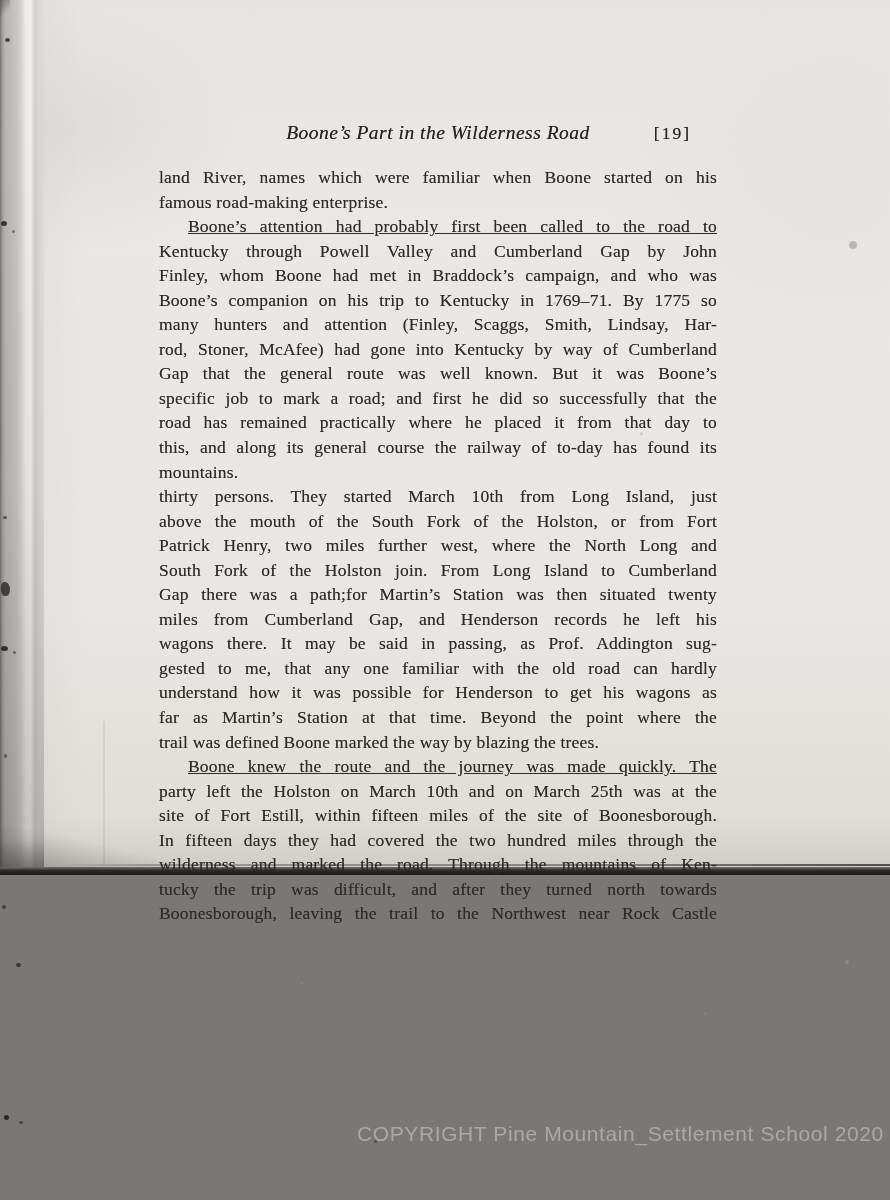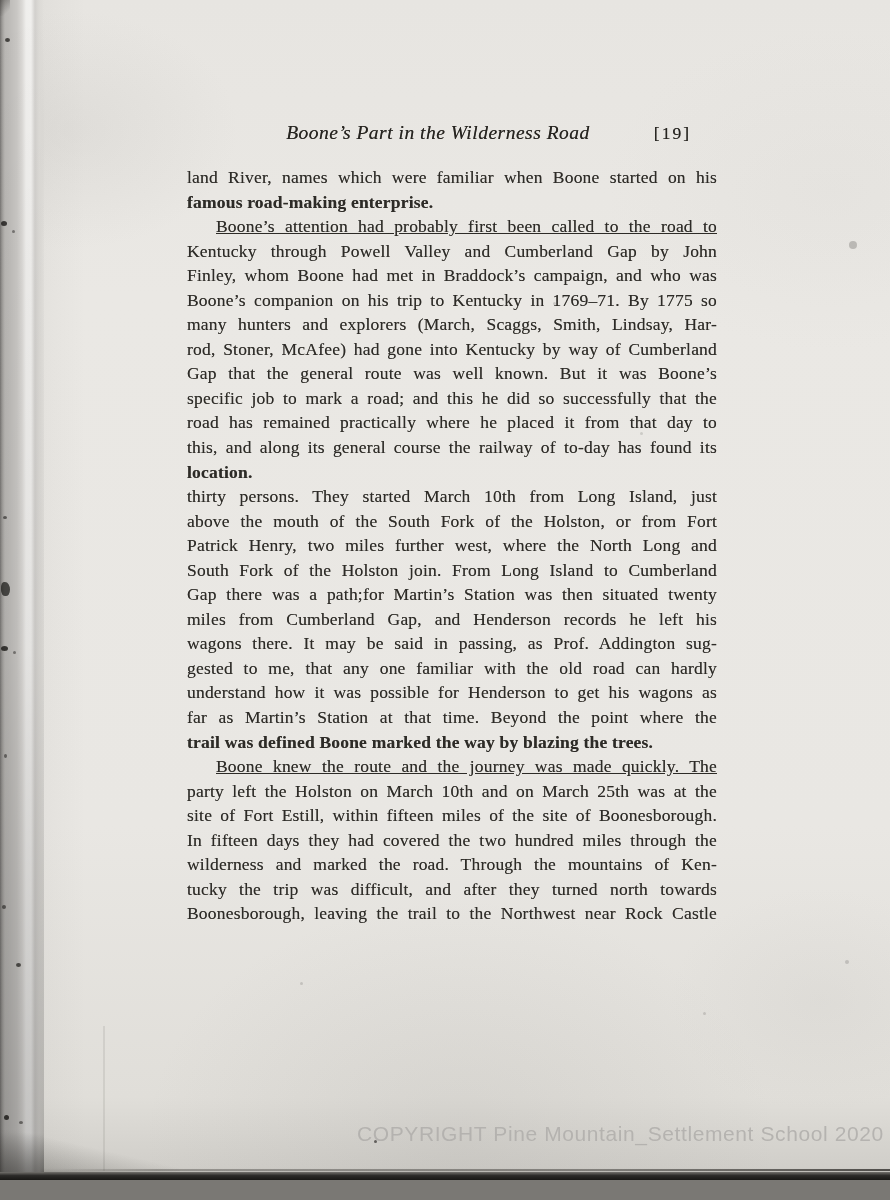--- a/index.html
+++ b/index.html
@@ -1,19 +1,19 @@
 <!DOCTYPE html>
 <html><head>
 <meta charset="utf-8">
 <style>
   html,body{margin:0;padding:0;width:890px;height:1200px;overflow:hidden;background:#7a7874;}
   *{box-sizing:border-box;}
 
   .paper{
-    position:absolute;left:0;top:0;width:890px;height:1180px;
+    position:absolute;left:0;top:0;width:890px;height:875px;
     background-color:#e9e7e3;
     background-image:
       radial-gradient(240px 170px at 70px 130px, rgba(188,186,182,0.22), transparent 70%),
       radial-gradient(320px 230px at 830px 190px, rgba(214,212,208,0.20), transparent 70%),
       radial-gradient(420px 320px at 460px 1140px, rgba(156,154,150,0.16), transparent 75%),
       radial-gradient(200px 150px at 820px 1000px, rgba(196,194,190,0.18), transparent 75%),
       linear-gradient(90deg, rgba(118,116,112,0.16) 0px, rgba(118,116,112,0.05) 42px, rgba(118,116,112,0) 85px),
       linear-gradient(180deg, #e7e5e1 0%, #eae8e4 25%, #e9e7e3 70%, #e0ded9 93%, #d0cec9 99%, #93918d 100%);
   }
 
@@ -64,25 +64,25 @@
     text-shadow:0 0 0.5px rgba(38,36,32,0.6);
   }
 
   .body-text{margin-top:19px;}
   .line{
     font:17.5px/24.55px "Liberation Serif", serif;
     color:#2d2b27;height:24.55px;
     letter-spacing:0.2px;
     text-align:justify;text-align-last:justify;text-justify:inter-word;
     text-shadow:0 0 0.5px rgba(45,43,39,0.55);
-    overflow:hidden;white-space:nowrap;margin-left:28px;
+    overflow:hidden;white-space:nowrap;
   }
   .line{white-space:normal;}
   .indent{text-indent:29px;text-decoration:underline;}
-  .end{text-align-last:left;font-weight:bold;}
+  .end{text-align-last:left;}
 
   .watermark{
     position:absolute;left:357px;top:1121px;
     font:21px/1.2 "Liberation Sans", sans-serif;
     color:#b1afac;letter-spacing:0.6px;opacity:0.88;
     white-space:nowrap;
   }
 </style>
 </head>
 <body>
@@ -128,27 +128,27 @@
       <div>
         <div class="line">land River, names which were familiar when Boone started on his</div>
         <div class="line end">famous road-making enterprise.</div>
       </div>
 
       <div>
         <div class="line indent">Boone’s attention had probably first been called to the road to</div>
         <div class="line">Kentucky through Powell Valley and Cumberland Gap by John</div>
         <div class="line">Finley, whom Boone had met in Braddock’s campaign, and who was</div>
         <div class="line">Boone’s companion on his trip to Kentucky in 1769–71. By 1775 so</div>
-        <div class="line">many hunters and explorers (March, Scaggs, Smith, Lindsay, Har-</div>
+        <div class="line">many hunters and attention (Finley, Scaggs, Smith, Lindsay, Har-</div>
         <div class="line">rod, Stoner, McAfee) had gone into Kentucky by way of Cumberland</div>
         <div class="line">Gap that the general route was well known. But it was Boone’s</div>
-        <div class="line">specific job to mark a road; and this he did so successfully that the</div>
+        <div class="line">specific job to mark a road; and first he did so successfully that the</div>
         <div class="line">road has remained practically where he placed it from that day to</div>
         <div class="line">this, and along its general course the railway of to-day has found its</div>
-        <div class="line end">location.</div>
+        <div class="line end">mountains.</div>
       </div>
 
       <div>
         <div class="line">thirty persons. They started March 10th from Long Island, just</div>
         <div class="line">above the mouth of the South Fork of the Holston, or from Fort</div>
         <div class="line">Patrick Henry, two miles further west, where the North Long and</div>
         <div class="line">South Fork of the Holston join. From Long Island to Cumberland</div>
         <div class="line">Gap there was a path;for Martin’s Station was then situated twenty</div>
         <div class="line">miles from Cumberland Gap, and Henderson records he left his</div>
         <div class="line">wagons there. It may be said in passing, as Prof. Addington sug-</div>

